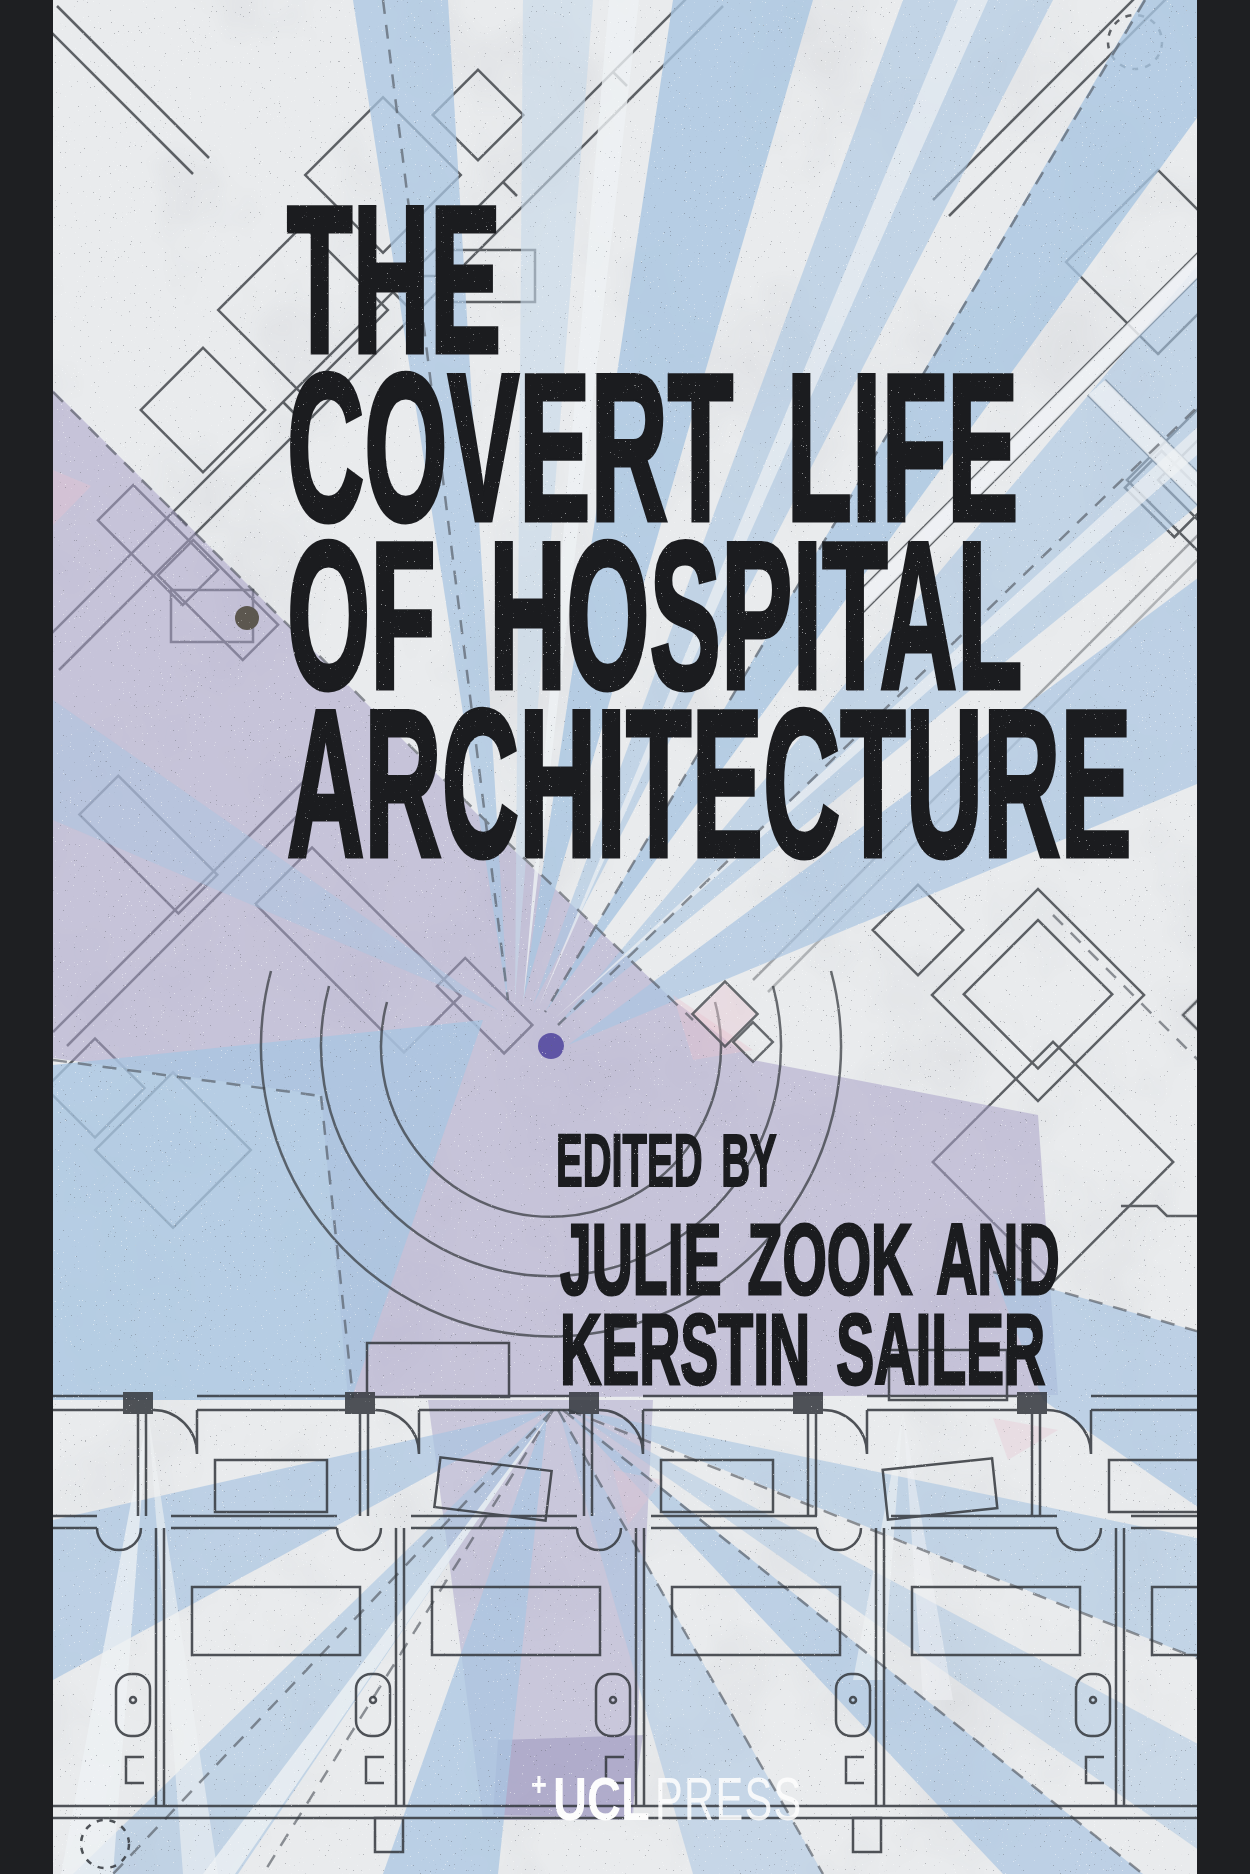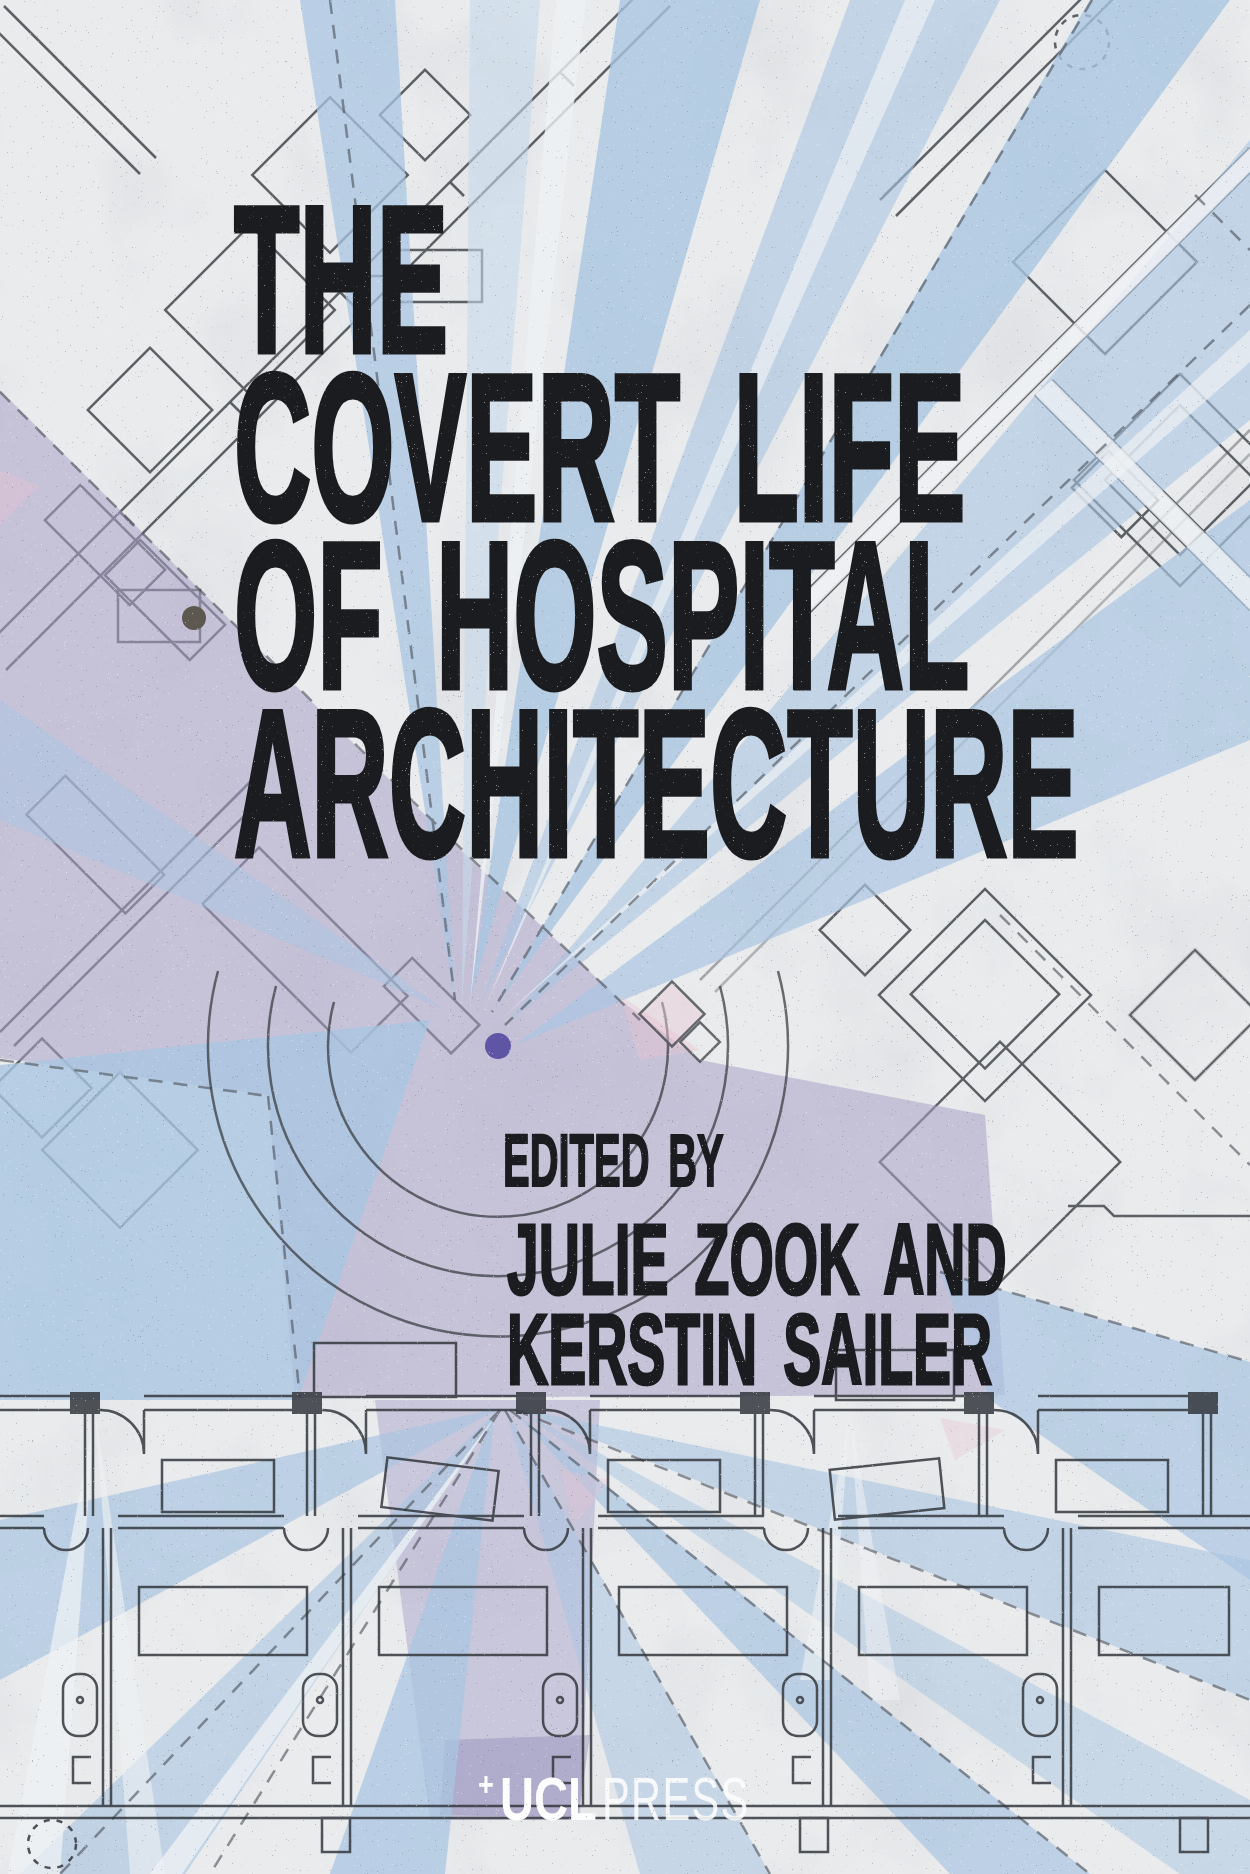--- a/index.html
+++ b/index.html
@@ -1,19 +1,19 @@
 <!DOCTYPE html>
 <html><head>
 <meta charset="utf-8">
 <title>Book Cover</title>
 <style>
   html,body{margin:0;padding:0;background:#1e1f22;}
   .cover{
     position:relative;
-    width:1250px;height:1874px;
+    width:1144px;height:1874px;
     margin:0 auto;
     overflow:hidden;
     background:#e9ebed;
     font-family:"Liberation Sans","DejaVu Sans",sans-serif;
   }
   .cover svg{position:absolute;inset:0;display:block;}
   text{font-family:"Liberation Sans","DejaVu Sans",sans-serif;}
 </style>
 </head>
 <body>

